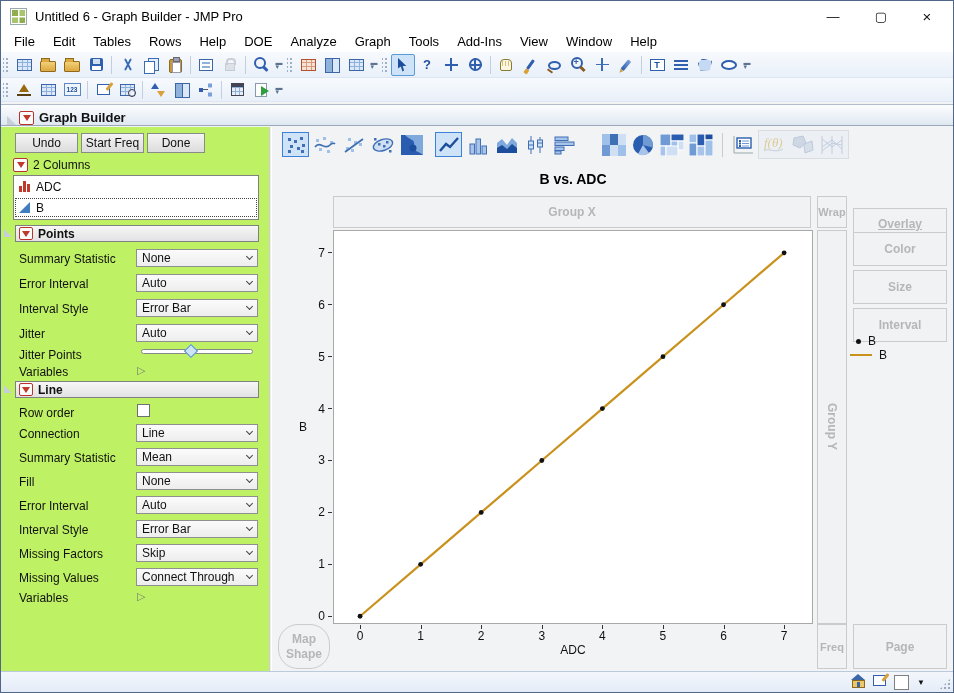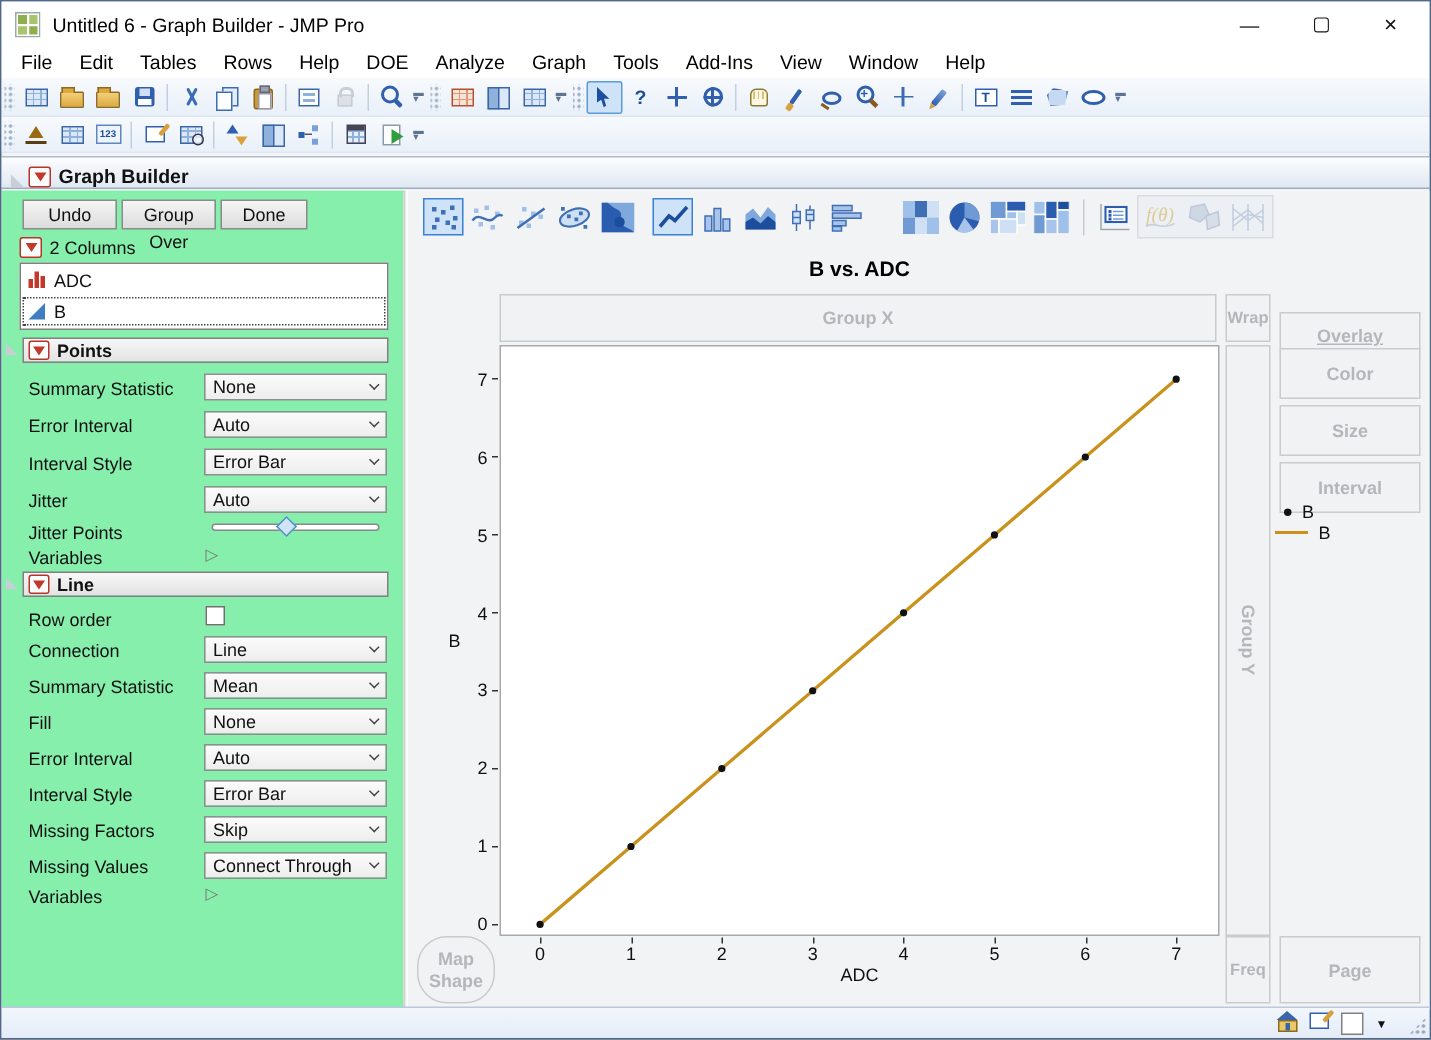--- a/index.html
+++ b/index.html
@@ -132,21 +132,21 @@
   .gbheader { position:absolute; left:0; top:103px; width:100%; height:22px;
       background:linear-gradient(#fcfdfe,#dfe8f2); border-top:1px solid #b3bdc9;
       border-bottom:1px solid #9daab9; display:flex; align-items:flex-end; padding-left:3px; }
   .disc { width:9px; height:9px; background:#c8ced6; clip-path:polygon(0 0,100% 100%,0 100%); margin:0 3px; }
   .rtb { width:15px; height:14px; border:1px solid #b8342a; border-radius:2px; background:#fdfdfd;
          display:inline-flex; align-items:center; justify-content:center; flex:none; }
   .rtb::after { content:''; border-left:4px solid transparent; border-right:4px solid transparent; border-top:6px solid #c0392b; }
   .gbheader .gbtitle { font-weight:bold; font-size:13px; margin-left:5px; }
 
   
-  .lpanel { position:absolute; left:0; top:126px; width:268px; height:546px; background:#86efac; }
+  .lpanel { position:absolute; left:0; top:126px; width:268px; height:546px; background:#bef264; }
   .btn { position:absolute; height:20px; background:linear-gradient(#f5f5f5,#dcdcdc);
          border:1px solid #8a8a8a; text-align:center; line-height:18px; font-size:12px; }
   .subhdr { position:absolute; display:flex; align-items:center; gap:5px; font-size:12px; }
   .collist { position:absolute; left:12px; top:48px; width:246px; height:45px; background:#fff; border:1px solid #808080; }
   .colrow { height:21px; display:flex; align-items:center; gap:6px; padding-left:5px; font-size:12px; }
   .colrow.selected { outline:1px dotted #444; outline-offset:-2px; }
   .bars { display:inline-flex; align-items:flex-end; gap:1px; height:11px; }
   .bars b { width:3px; background:#c0392b; display:block; }
   .btri { width:0; height:0; border-bottom:11px solid #3f7ec0; border-left:11px solid transparent; }
   .phdr { position:absolute; left:14px; width:244px; height:17px; background:linear-gradient(#f7f7f7,#e2e2e4);
@@ -377,21 +377,21 @@
   </div>
 
   <div class="gbheader">
     <span class="disc"></span>
     <span class="rtb"></span>
     <span class="gbtitle">Graph Builder</span>
   </div>
 
   <div class="lpanel">
     <span class="btn" style="left:14px;top:6px;width:63px;">Undo</span>
-    <span class="btn" style="left:80px;top:6px;width:63px;">Group Over</span>
+    <span class="btn" style="left:80px;top:6px;width:63px;">Start Freq</span>
     <span class="btn" style="left:146px;top:6px;width:58px;">Done</span>
 
     <span class="subhdr" style="left:12px;top:31px;">
       <span class="rtb"></span>
       <span>2 Columns</span>
     </span>
     <div class="collist">
       <div class="colrow">
         <span class="bars">
             <b style="height:6px"></b>

